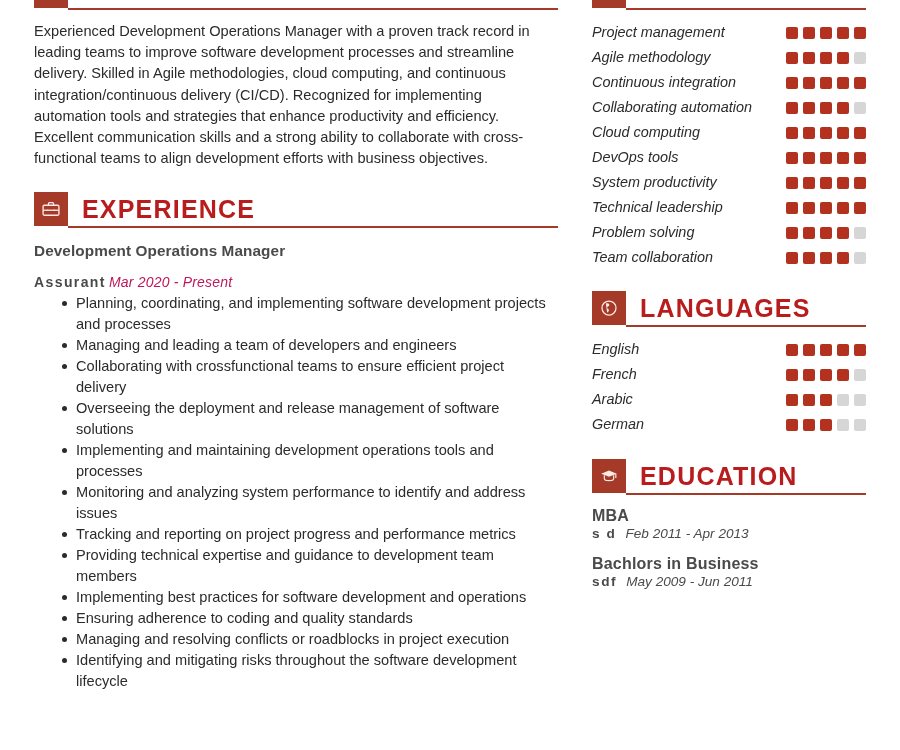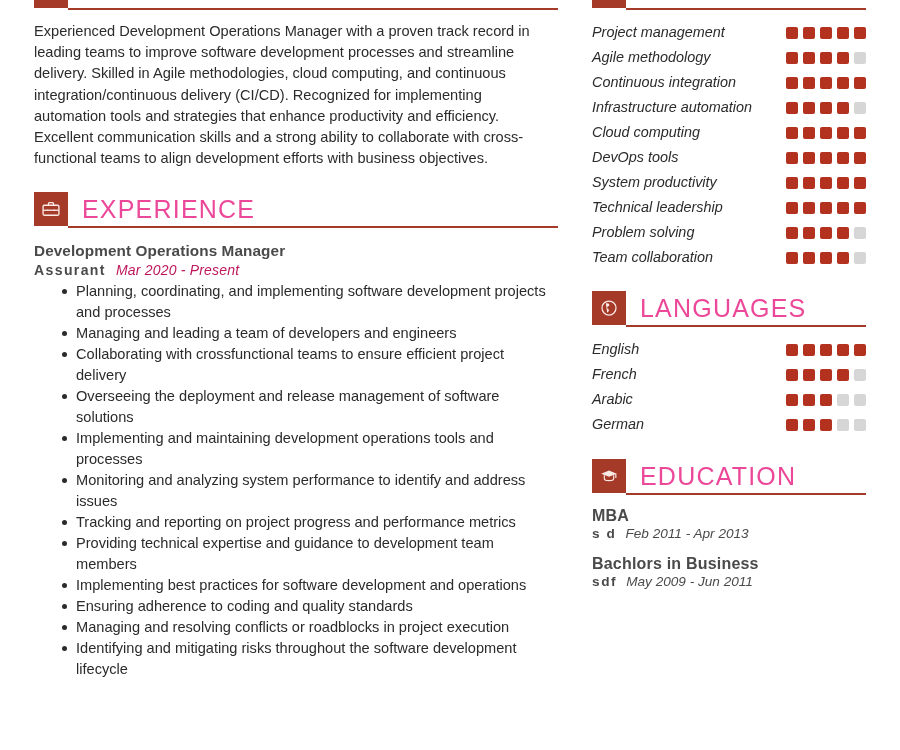--- a/index.html
+++ b/index.html
@@ -55,22 +55,22 @@
   .section-head .icon-box svg {
     display: block;
   }
   .section-head .head-title {
     flex: 1 1 auto;
     display: flex;
     align-items: center;
     padding-left: 14px;
     font-size: 25px;
     letter-spacing: 1.2px;
-    font-weight: 400;
-    color: #ec4899;
+    font-weight: 700;
+    color: #b91c1c;
     line-height: 1;
   }
   .head-rule {
     height: 2px;
     background: #a63a28;
     margin-left: 34px;
   }
 
   
   .summary-text {
@@ -82,24 +82,24 @@
   }
 
   .job-title {
     font-size: 15.3px;
     font-weight: bold;
     color: #4a4a4a;
     margin-top: 14px;
     letter-spacing: 0.1px;
   }
   .job-meta {
-    margin-top: 2px;
+    margin-top: 14px;
     display: flex;
     align-items: flex-start;
-    gap: 10px;
+    gap: 3px;
   }
   .job-company {
     font-size: 14px;
     font-weight: bold;
     color: #4a4a4a;
     letter-spacing: 1.4px;
   }
   .job-dates {
     font-size: 14px;
     font-style: italic;
@@ -285,21 +285,21 @@
             <div class="rating-label">Continuous integration</div>
             <div class="rating-dots">
               <span class="dot on"></span>
               <span class="dot on"></span>
               <span class="dot on"></span>
               <span class="dot on"></span>
               <span class="dot on"></span>
             </div>
           </div>
           <div class="rating-row">
-            <div class="rating-label">Infrastructure automation</div>
+            <div class="rating-label">Collaborating automation</div>
             <div class="rating-dots">
               <span class="dot on"></span>
               <span class="dot on"></span>
               <span class="dot on"></span>
               <span class="dot on"></span>
               <span class="dot"></span>
             </div>
           </div>
           <div class="rating-row">
             <div class="rating-label">Cloud computing</div>

